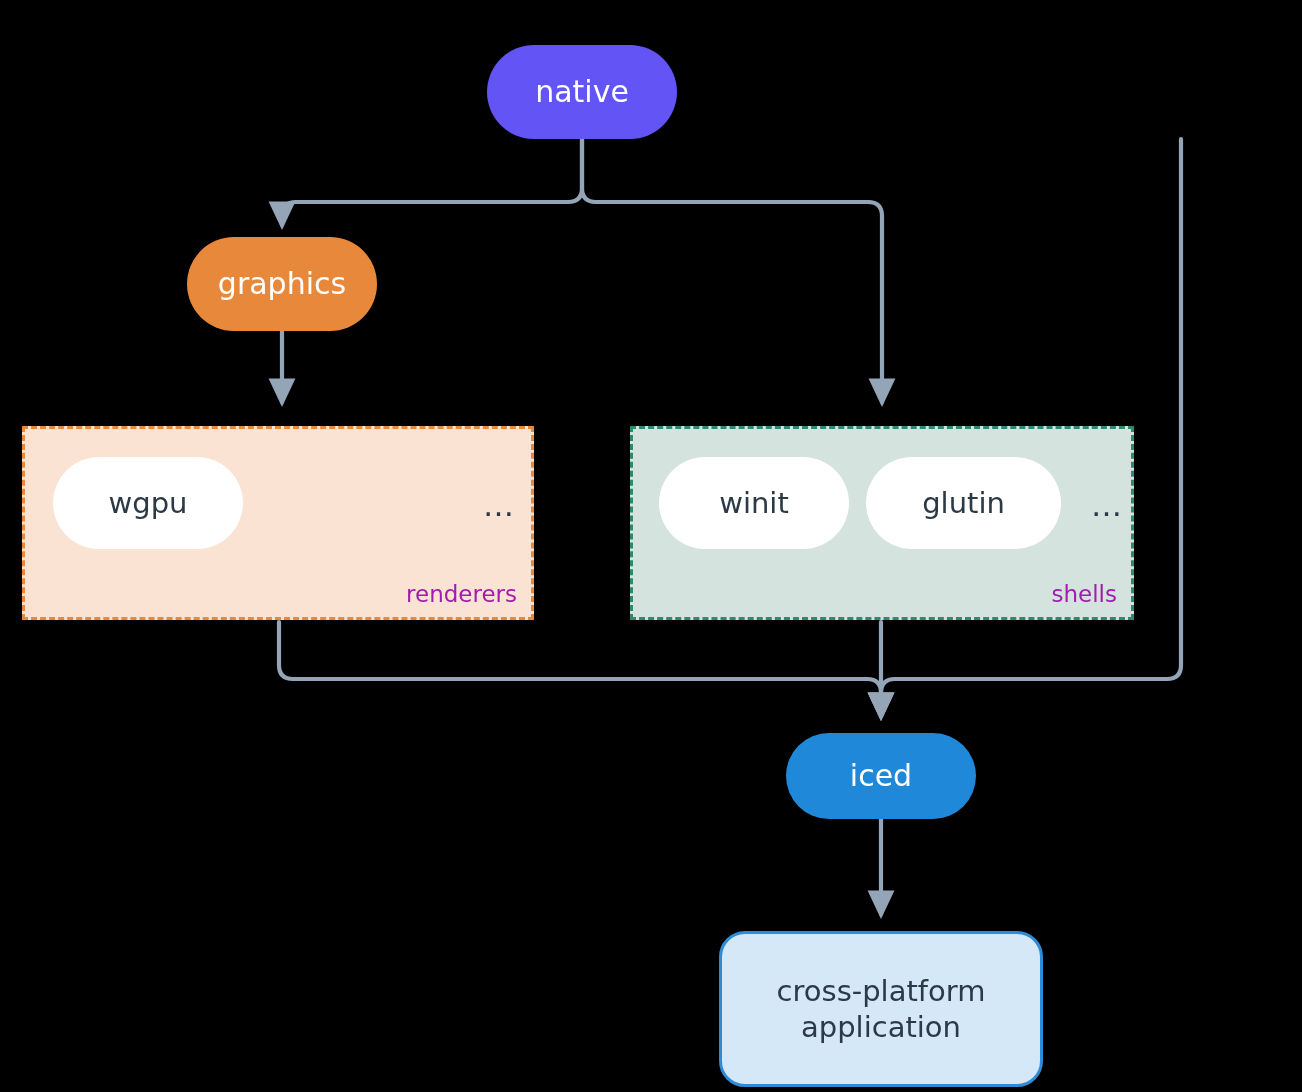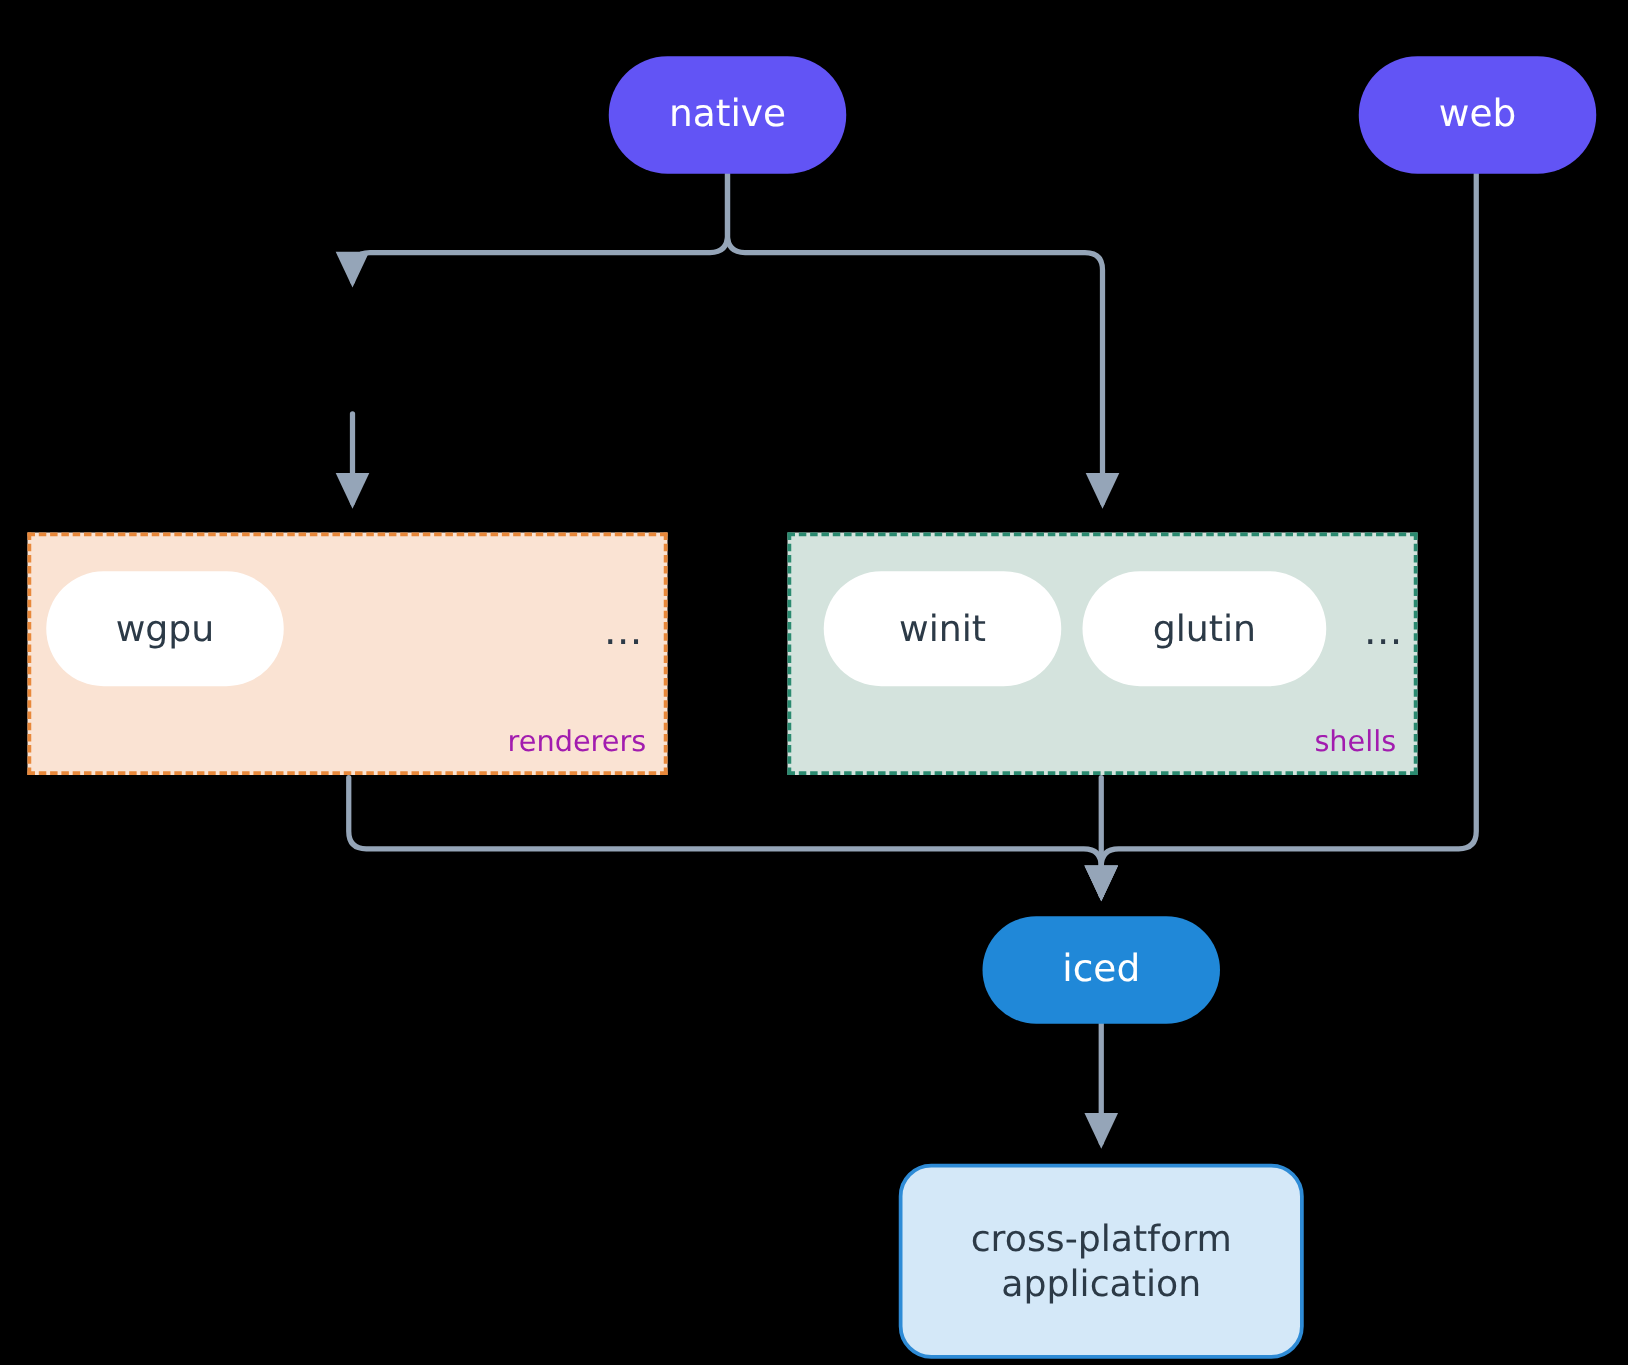--- a/index.html
+++ b/index.html
@@ -110,21 +110,21 @@
     display: flex;
     align-items: center;
     justify-content: center;
     background: #FFFFFF;
     border-radius: 999px;
     color: #2C3A47;
     font-size: 29px;
     height: 92px;
     top: 28px;
   }
-  .chip-0 { left: 12px; width: 190px; }
+  .chip-0 { left: 28px; width: 190px; }
   .chip-1 { left: 240px; width: 195px; }
   .ellipsis {
     position: absolute;
     top: 58px;
     left: 458px;
     font-size: 31px;
     color: #2C3A47;
     letter-spacing: 1px;
   }
   .group-shells .chip-0 { left: 26px; width: 190px; }
@@ -151,24 +151,24 @@
       <path d="M881,602 L881,696" marker-end="url(#arrow)"></path>
       <path d="M1181,119 L1181,645 Q1181,659 1167,659 L895,659 Q881,659 881,673 L881,696" marker-end="url(#arrow)"></path>
       <path d="M881,799 L881,894" marker-end="url(#arrow)"></path>
     </g>
   </svg>
 
   <div class="node pill-node node-native">
     <span>native</span>
   </div>
 
-  <div class="node pill-node node-web">
-    <span>web</span>
+
+  <div class="node pill-node node-graphics">
+    <span>graphics</span>
   </div>
-
 
   <div class="group group-renderers">
     <div class="chip chip-0">
       <span>wgpu</span>
     </div>
     <div class="ellipsis">…</div>
     <div class="group-label">renderers</div>
   </div>
 
   <div class="group group-shells">

